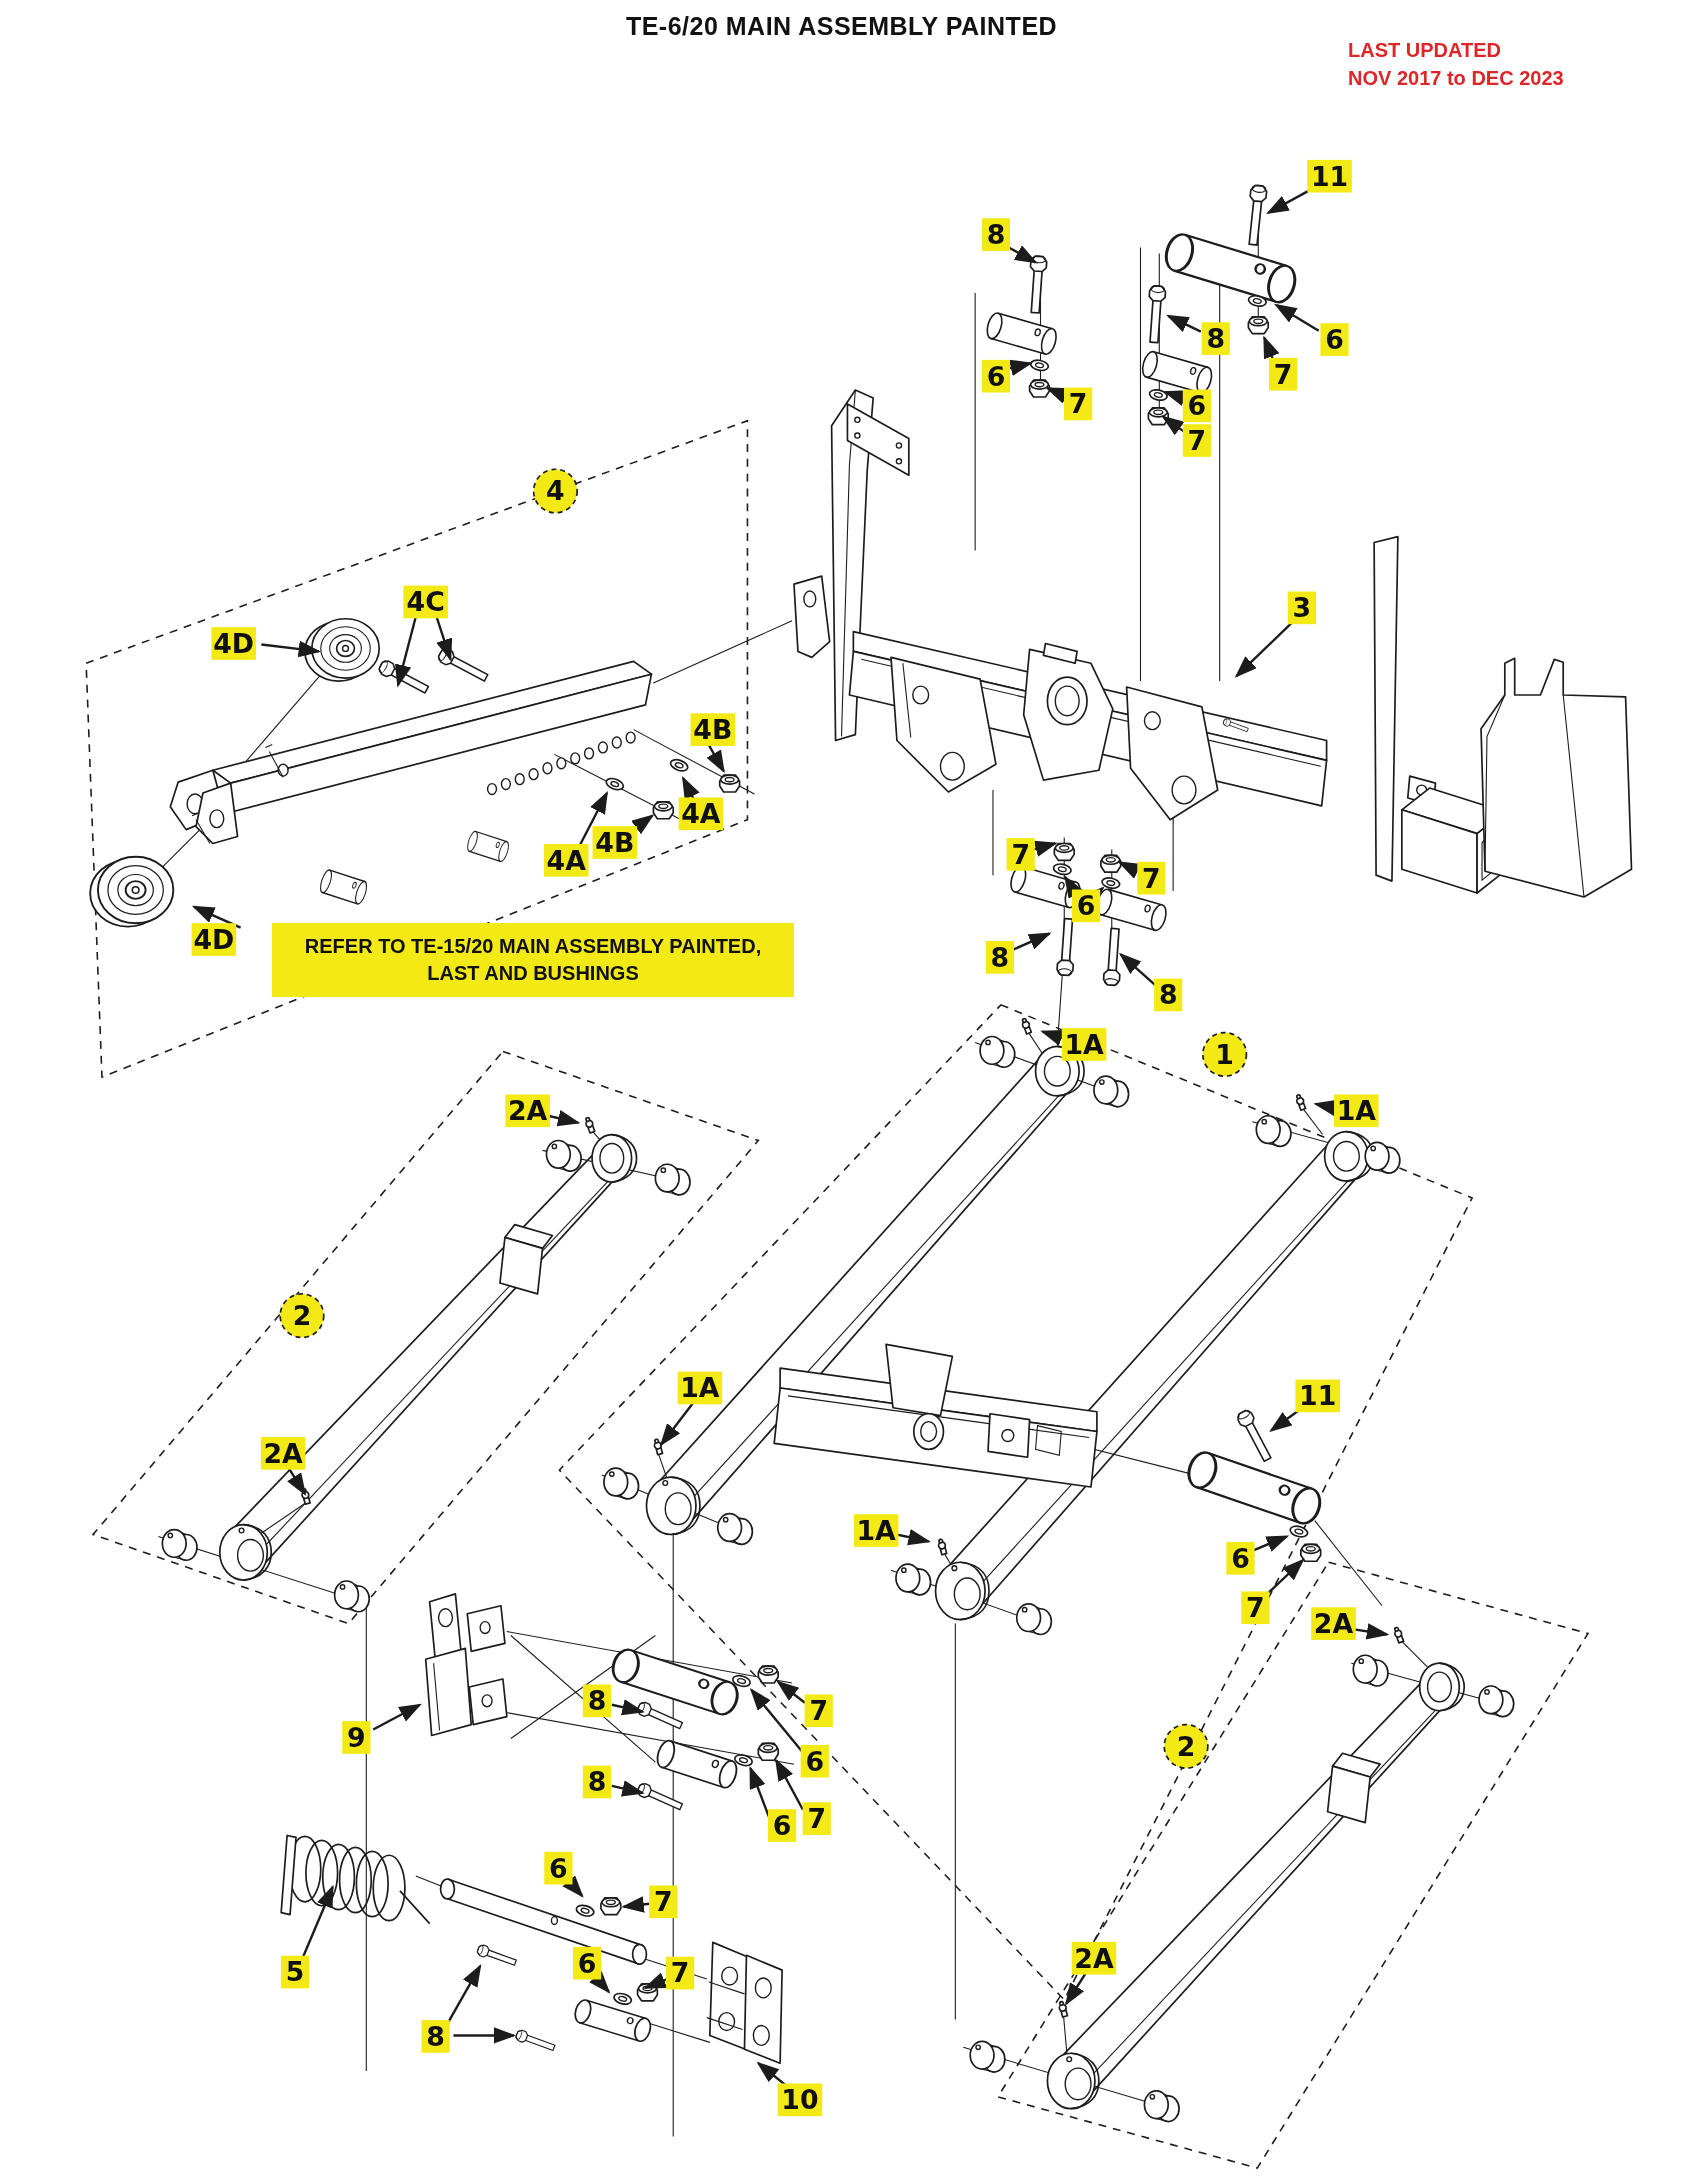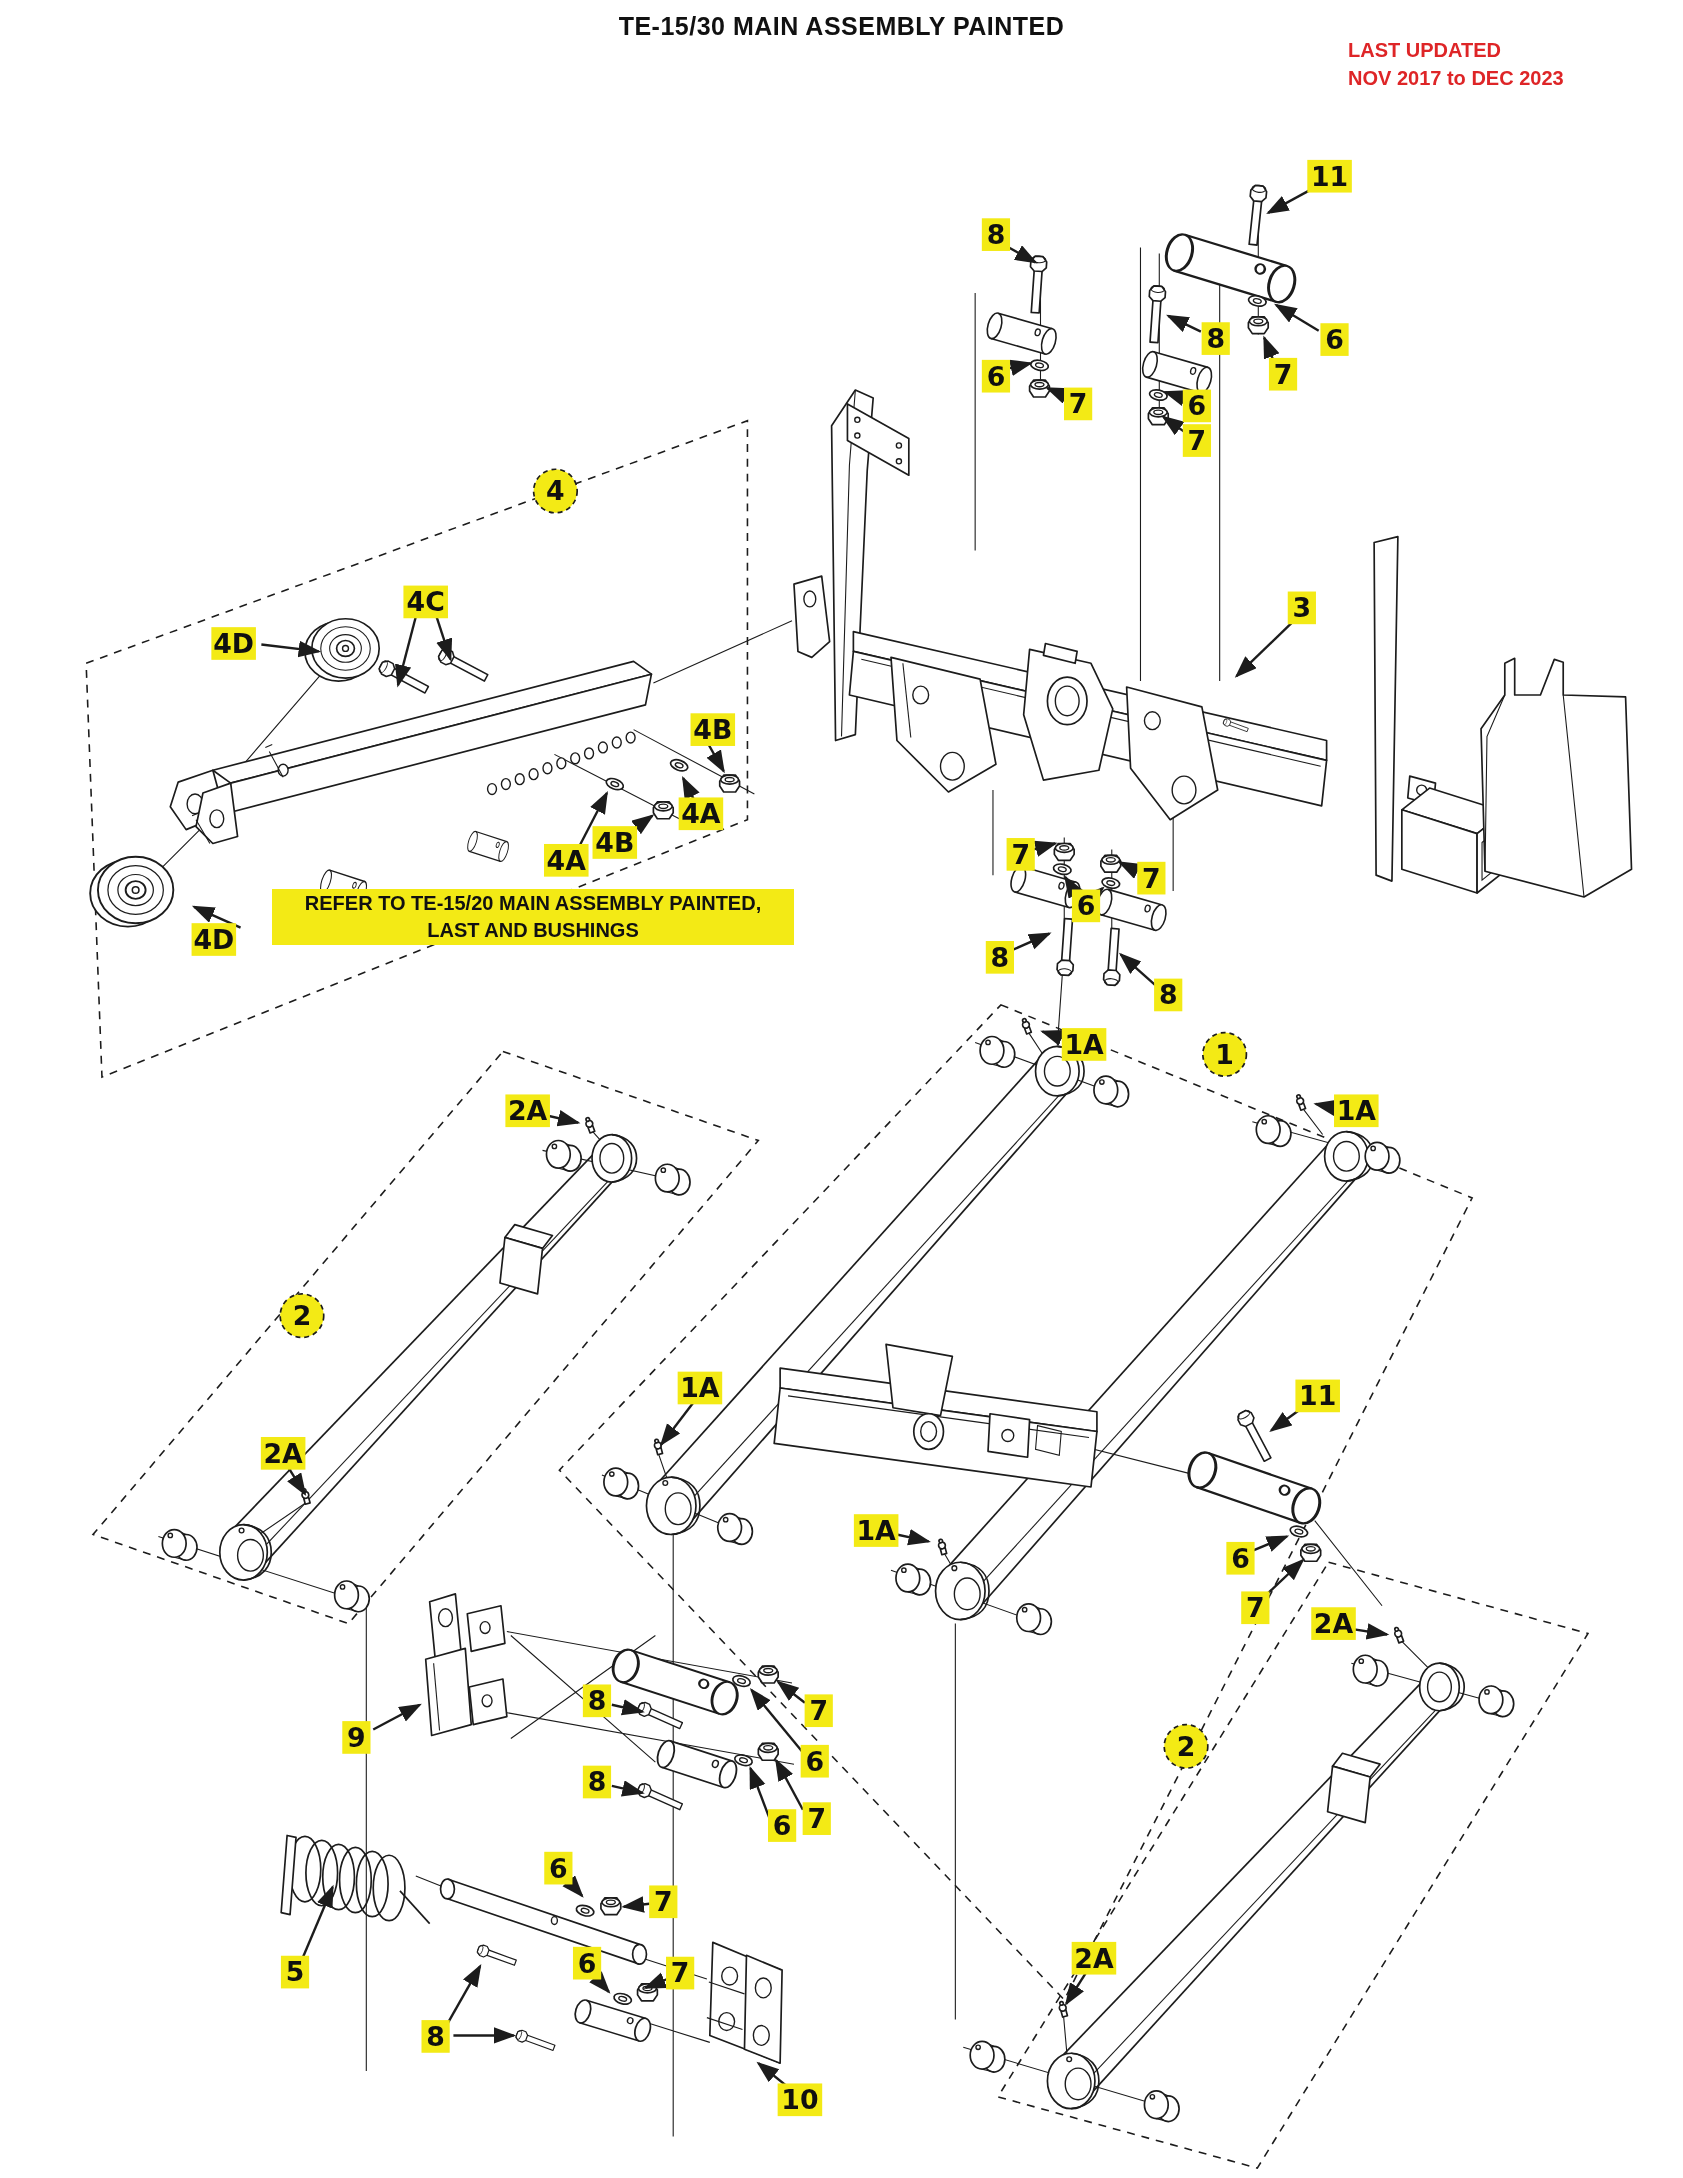--- a/index.html
+++ b/index.html
@@ -2,23 +2,23 @@
 <html><head>
 <meta charset="utf-8">
 <style>
   html,body{margin:0;padding:0;background:#fff}
   body{width:1683px;height:2178px;position:relative;font-family:"Liberation Sans",sans-serif}
   .stage{position:absolute;left:0;top:0;width:1683px;height:2178px}
   .page-title{position:absolute;top:12px;left:0;width:100%;text-align:center;
     font-family:"Liberation Sans",sans-serif;font-weight:bold;font-size:25px;color:#111;letter-spacing:0.5px}
   .updated{position:absolute;left:1348px;top:36px;font-family:"Liberation Sans",sans-serif;
     font-weight:bold;font-size:20px;line-height:28px;color:#de2527;white-space:nowrap}
-  .note{position:absolute;left:272px;top:889px;width:522px;background:#f3ea15;color:#111;
+  .note{position:absolute;left:272px;top:923px;width:522px;background:#f3ea15;color:#111;
     font-family:"Liberation Sans",sans-serif;font-weight:bold;font-size:20px;line-height:27px;
-    text-align:center;padding:1px 0}
+    text-align:center;padding:10px 0}
   .part{fill:#fff;stroke:#1c1c1c;stroke-width:1.7;stroke-linejoin:round}
   .solid{fill:none;stroke:#1c1c1c;stroke-width:1.7;stroke-linejoin:round}
   .thin{fill:none;stroke:#1c1c1c;stroke-width:1.1}
   .hole{fill:#fff;stroke:#1c1c1c;stroke-width:1.4}
   .dashedbox{fill:none;stroke:#1c1c1c;stroke-width:1.6;stroke-dasharray:8 7}
   .arrow{stroke:#1c1c1c;stroke-width:2.4;fill:none}
   .co-tag{fill:#f3ea15}
   .co-circle{fill:#f3ea15;stroke:#1c1c1c;stroke-width:1.7;stroke-dasharray:5 4}
   .co-text{font-family:"DejaVu Sans",sans-serif;font-weight:bold;font-size:27px;fill:#101010;text-anchor:middle}
 </style>
@@ -593,21 +593,21 @@
         <rect x="425.75" y="2040.5" width="28.5" height="33" class="co-tag"></rect>
         <text x="440" y="2066.5" class="co-text">8</text>
       </g>
       <g>
         <rect x="785.5" y="2104.5" width="45" height="33" class="co-tag"></rect>
         <text x="808" y="2130.5" class="co-text">10</text>
       </g>
     </g>
 </svg>
 
-<div class="page-title">TE-15/30 MAIN ASSEMBLY PAINTED</div>
+<div class="page-title">TE-6/20 MAIN ASSEMBLY PAINTED</div>
 <div class="updated">
   <div>LAST UPDATED</div>
   <div>NOV 2017 to DEC 2023</div>
 </div>
 <div class="note">
   <div>REFER TO TE-15/20 MAIN ASSEMBLY PAINTED,</div>
   <div>LAST AND BUSHINGS</div>
 </div>
 
 

